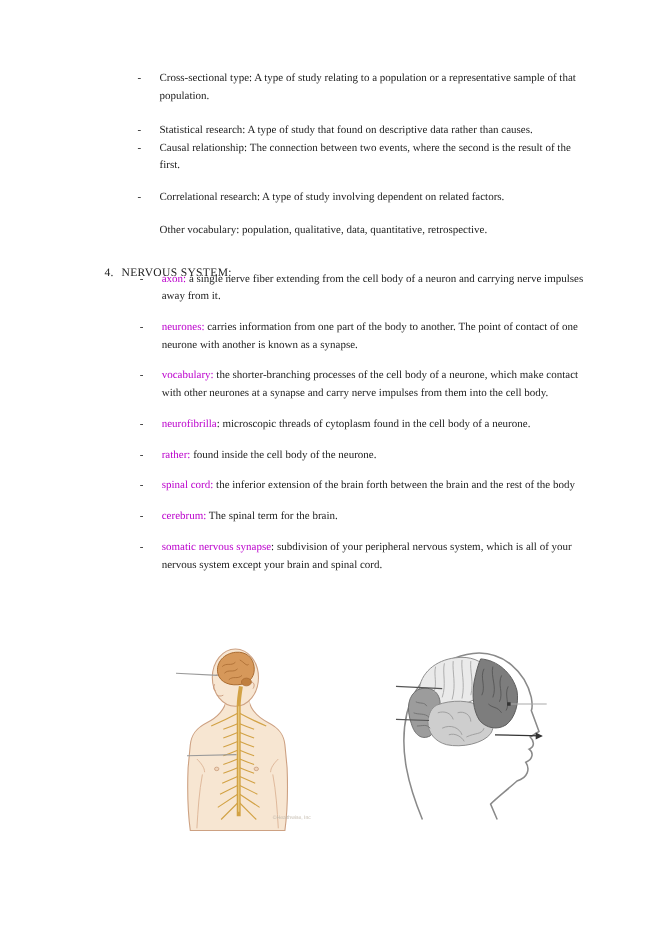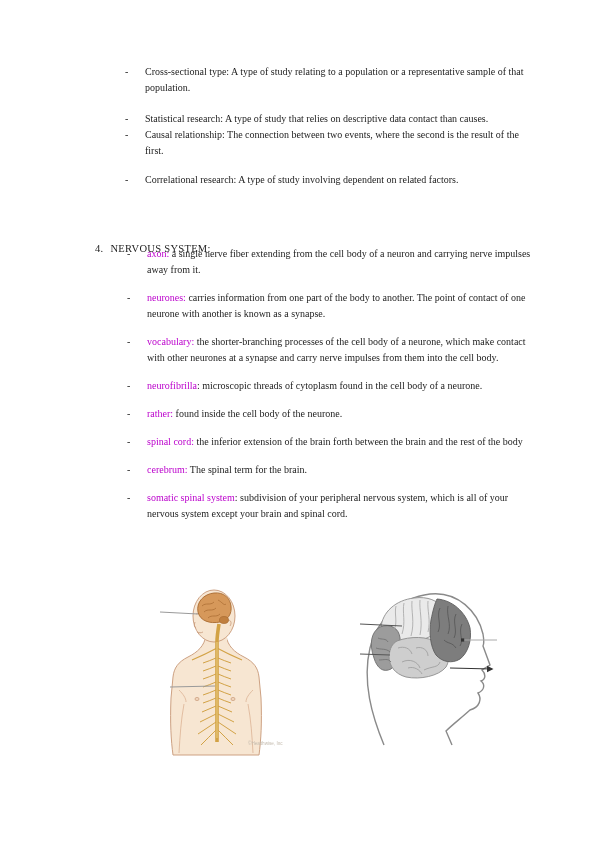--- a/index.html
+++ b/index.html
@@ -31,29 +31,33 @@
 
 <div class="page">
 
   <div class="vlist">
     <div class="item gap15">
       <span class="dash">-</span>
       <span class="txt">Cross-sectional type: A type of study relating to a population or a representative sample of that population.</span>
     </div>
     <div class="item gap0">
       <span class="dash">-</span>
-      <span class="txt">Statistical research: A type of study that relies on descriptive data contact than causes.</span>
+      <span class="txt">Statistical research: A type of study that found on descriptive data rather than causes.</span>
     </div>
     <div class="item gap13">
       <span class="dash">-</span>
       <span class="txt">Causal relationship: The connection between two events, where the second is the result of the first.</span>
     </div>
     <div class="item gap14">
       <span class="dash">-</span>
       <span class="txt">Correlational research: A type of study involving dependent on related factors.</span>
+    </div>
+    <div class="item nobullet">
+      <span class="dash">-</span>
+      <span class="txt">Other vocabulary: population, qualitative, data, quantitative, retrospective.</span>
     </div>
   </div>
 
   <div class="sechead">
     <span class="num">4.</span><span>NERVOUS SYSTEM:</span>
   </div>
 
   <div class="terms">
     <div class="item">
       <span class="dash">-</span>
@@ -78,21 +82,21 @@
     <div class="item">
       <span class="dash">-</span>
       <span class="txt"><b class="term">spinal cord:</b><span> the inferior extension of the brain forth between the brain and the rest of the body</span></span>
     </div>
     <div class="item">
       <span class="dash">-</span>
       <span class="txt"><b class="term">cerebrum:</b><span> The spinal term for the brain.</span></span>
     </div>
     <div class="item">
       <span class="dash">-</span>
-      <span class="txt"><b class="term">somatic spinal system</b><span>: subdivision of your peripheral nervous system, which is all of your nervous system except your brain and spinal cord.</span></span>
+      <span class="txt"><b class="term">somatic nervous synapse</b><span>: subdivision of your peripheral nervous system, which is all of your nervous system except your brain and spinal cord.</span></span>
     </div>
   </div>
 
   <div class="figs">
     <svg width="600" height="190" viewBox="0 0 600 190">
 
       <g>
 
         <path d="M206,58 C204,68 198,74 188,79 C178,84 174,90 173,99 L171,120 C170,145 171,162 173,177
                  L259,177 C261,162 262,145 261,120 L259,99 C258,90 254,84 244,79 C234,74 228,68 226,58 Z" fill="#f7e6d2" stroke="#cda182" stroke-width="1"></path>

